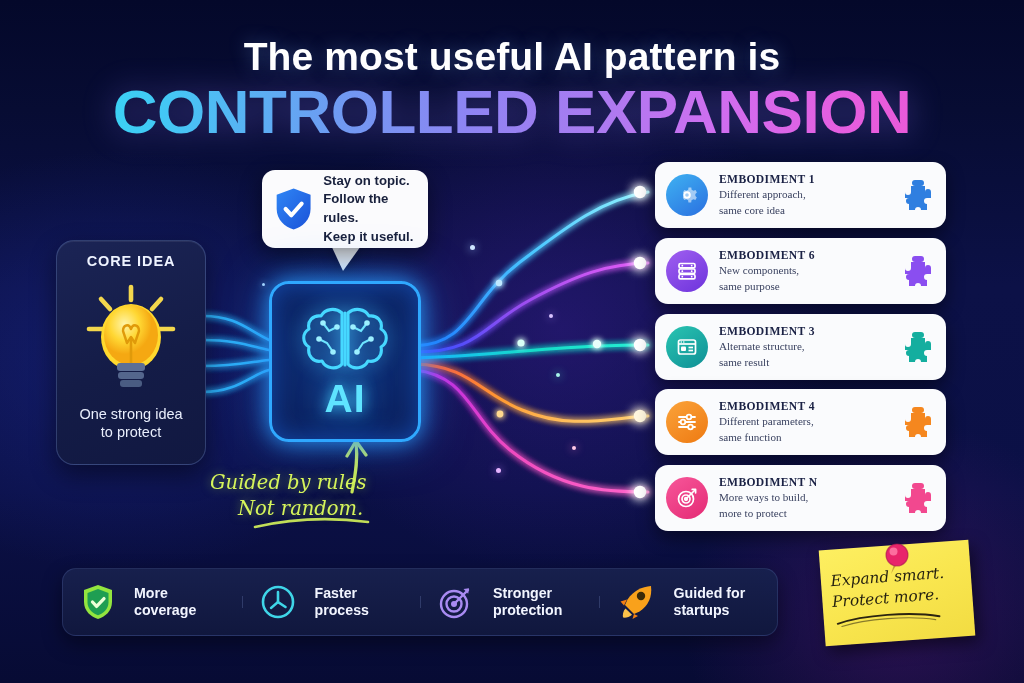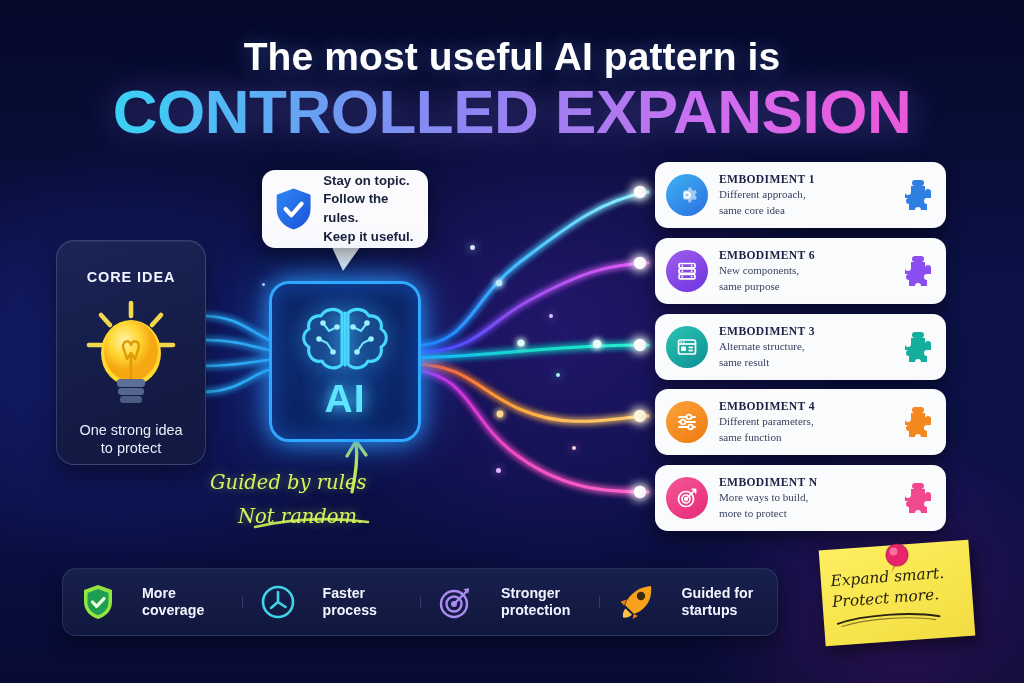--- a/index.html
+++ b/index.html
@@ -19,21 +19,21 @@
   #title-line2{font-size:62px;font-weight:bold;line-height:1.02;letter-spacing:-.5px;margin-top:2px;
     background:linear-gradient(90deg,#2ae4f0 0%,#43c8f5 16%,#6f9af2 33%,#8f84f3 46%,#a97bf0 58%,#cf6ef0 70%,#e45ee0 82%,#f253cd 100%);
     -webkit-background-clip:text;background-clip:text;color:transparent;
     filter:drop-shadow(0 0 16px rgba(130,110,240,.45));}
 
   
   #core-card{position:absolute;left:56px;top:240px;width:150px;height:225px;border-radius:18px;
     background:linear-gradient(160deg,#1b2455 0%,#141c47 55%,#111841 100%);
     border:1px solid rgba(130,160,230,.28);
     box-shadow:0 10px 26px rgba(0,0,0,.45), inset 0 1px 0 rgba(255,255,255,.07);
-    display:flex;flex-direction:column;align-items:center;padding-top:28px;box-sizing:border-box;}
+    display:flex;flex-direction:column;align-items:center;padding-top:12px;box-sizing:border-box;}
   #core-title{font-size:14.5px;font-weight:bold;color:#eef3ff;letter-spacing:.9px;}
   #bulb{margin-top:6px;}
   #core-desc{margin-top:8px;font-size:14.5px;color:#e9eefc;text-align:center;line-height:1.25;}
 
   
   #bubble{position:absolute;left:262px;top:170px;width:166px;height:78px;border-radius:13px;
     background:#fbfbfd;box-shadow:0 8px 22px rgba(0,0,0,.45);
     display:flex;align-items:center;padding:0 12px;box-sizing:border-box;gap:10px;}
   #bubble-tail{position:absolute;left:330px;top:243px;width:0;height:0;
     border-left:13px solid transparent;border-right:20px solid transparent;border-top:28px solid #fbfbfd;
@@ -55,28 +55,28 @@
   .emb-icon{width:42px;height:42px;border-radius:50%;flex:0 0 42px;display:flex;align-items:center;justify-content:center;}
   .emb-txt{margin-left:11px;flex:1 1 auto;font-family:Liberation Serif, serif;}
   .emb-title{font-size:11.6px;font-weight:bold;color:#1b2245;letter-spacing:.35px;}
   .emb-sub{font-size:11.1px;color:#3a4260;line-height:1.32;margin-top:1px;}
   .emb-puz{flex:0 0 34px;display:flex;align-items:center;justify-content:center;}
 
   
   #note-green{position:absolute;left:210px;top:470px;width:200px;color:#d6f55b;
     font-family:"DejaVu Serif",serif;font-style:italic;font-size:19.5px;line-height:1.32;
     text-shadow:0 0 10px rgba(190,240,70,.5);}
-  #note-green .l2{display:block;padding-left:28px;margin-top:8px;}
+  #note-green .l2{display:block;padding-left:28px;}
 
   
   #benefits{position:absolute;left:62px;top:568px;width:714px;height:66px;border-radius:14px;
     background:linear-gradient(180deg,rgba(24,33,78,.96) 0%,rgba(17,24,62,.96) 100%);
     border:1px solid rgba(120,150,225,.18);box-shadow:0 8px 20px rgba(0,0,0,.4);
     display:flex;align-items:center;}
-  .benefit{flex:1 1 0;display:flex;align-items:center;gap:27px;padding-left:18px;box-sizing:border-box;position:relative;}
+  .benefit{flex:1 1 0;display:flex;align-items:center;gap:19px;padding-left:18px;box-sizing:border-box;position:relative;}
   .benefit + .benefit::before{content:"";position:absolute;left:0;top:12px;bottom:12px;width:1px;background:rgba(150,175,235,.22);}
   .benefit-label{font-size:14.2px;color:#f2f5ff;font-weight:bold;line-height:1.2;}
 
   
   #sticky{position:absolute;left:822px;top:545px;width:150px;height:96px;
     background:linear-gradient(160deg,#fdef61 0%,#f9e64f 50%,#f2dc42 100%);
     transform:rotate(-4.2deg);box-shadow:4px 7px 16px rgba(0,0,0,.5);}
   #sticky-text{position:absolute;left:832px;top:566px;width:140px;transform:rotate(-4.2deg);
     font-family:"DejaVu Serif",serif;font-style:italic;font-size:15.4px;line-height:1.35;color:#231f10;}
   #pin{position:absolute;left:879px;top:541px;}

